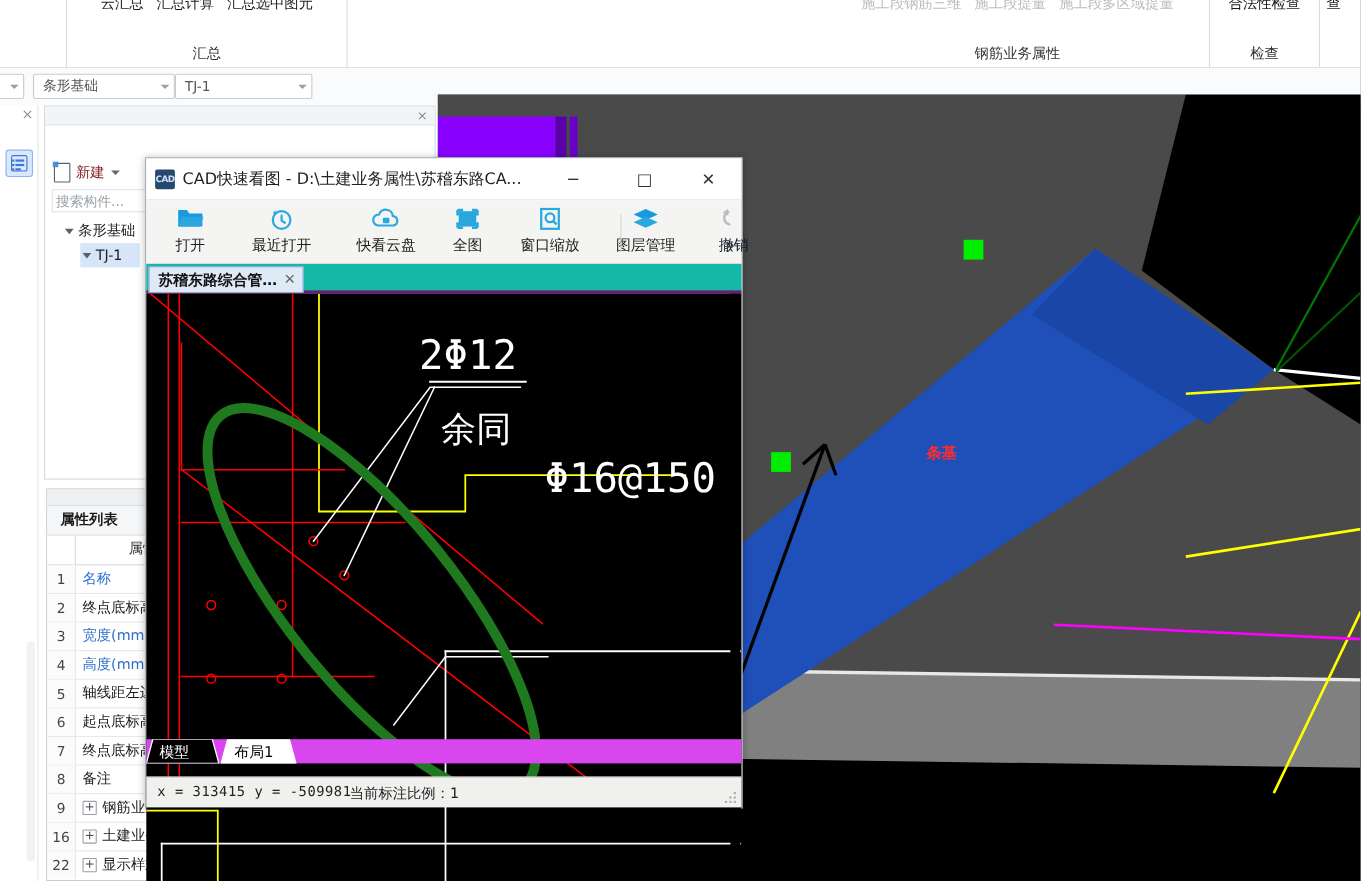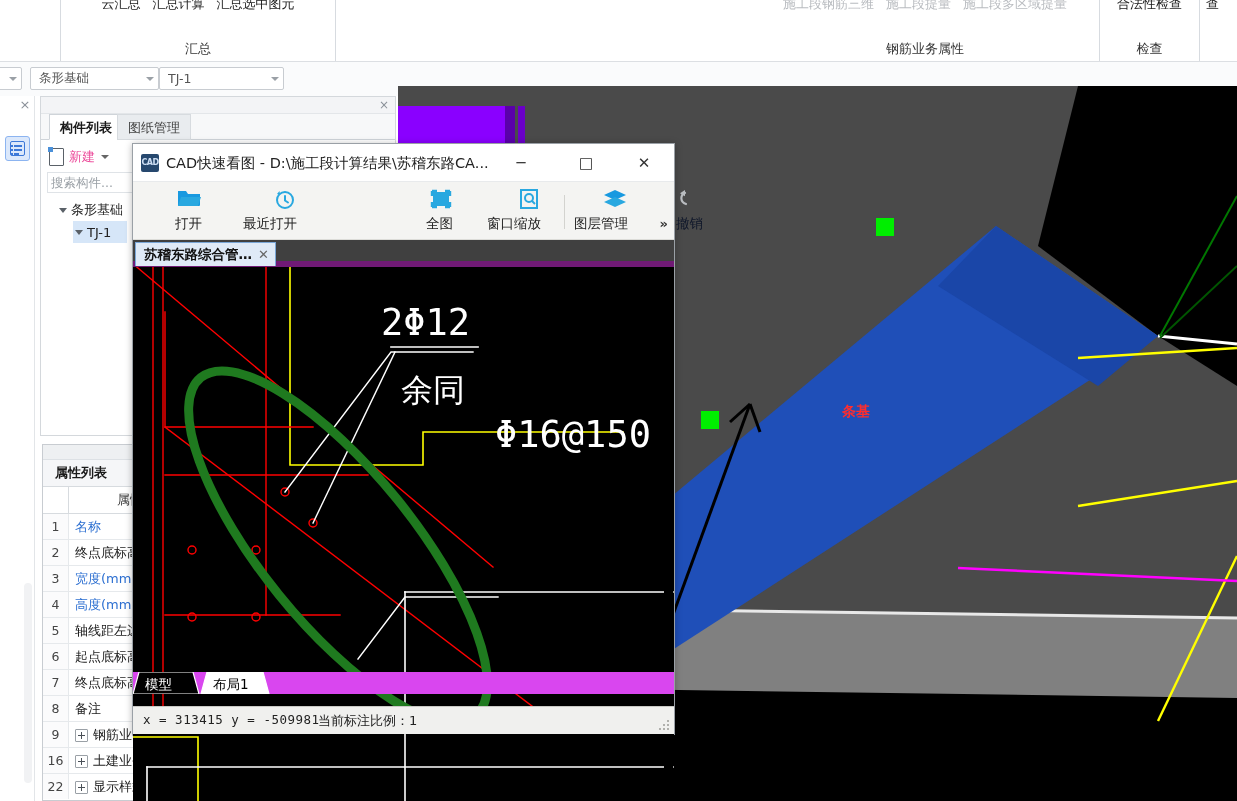--- a/index.html
+++ b/index.html
@@ -50,21 +50,21 @@
     border:1px solid #d4d8dc;box-sizing:border-box;}
   #cmp-titlebar{position:absolute;left:0;top:0;width:100%;height:17px;background:#f3f4f6;
     border-bottom:1px solid #e3e6e9;box-sizing:border-box;}
   #cmp-titlebar .x{position:absolute;right:6px;top:0;color:#8a9098;font-size:12px;line-height:16px;}
   #cmp-tabs{position:absolute;left:0;top:17px;height:26px;width:100%;border-bottom:1px solid #cfd4d9;
     box-sizing:border-box;background:#f7f8f9;}
   .cmp-tab{position:absolute;top:0;height:26px;line-height:25px;padding:0 10px;font-size:13px;
     box-sizing:border-box;}
   .cmp-tab.active{background:#fff;border:1px solid #cfd4d9;border-bottom:1px solid #fff;font-weight:bold;color:#1a1a1a;}
   .cmp-tab.idle{background:#e9ecef;border:1px solid #d7dbdf;color:#444;}
-  #cmp-new{position:absolute;left:8px;top:49px;height:22px;display:flex;align-items:center;font-size:13px;color:#ec4899;}
+  #cmp-new{position:absolute;left:8px;top:49px;height:22px;display:flex;align-items:center;font-size:13px;color:#7f1d1d;}
   #cmp-new .pgicon{position:relative;width:13px;height:16px;border:1.4px solid #5a6168;border-radius:1px;
     margin-right:5px;background:#fff;}
   #cmp-new .pgicon:after{content:"";position:absolute;left:-2px;top:-2px;width:5px;height:5px;background:#4a90d9;}
   #cmp-new .nc{margin-left:6px;width:0;height:0;border-left:4px solid transparent;border-right:4px solid transparent;
     border-top:4px solid #666;}
   #cmp-search{position:absolute;left:6px;top:75px;width:340px;height:21px;border:1px solid #dfe3e7;
     box-sizing:border-box;background:#fff;font-size:12.5px;color:#9aa0a6;line-height:19px;padding-left:3px;}
   .tree-row{position:absolute;height:22px;font-size:13px;display:flex;align-items:center;}
   .tri{width:0;height:0;border-left:4.5px solid transparent;border-right:4.5px solid transparent;
     border-top:5px solid #5a6168;margin-right:4px;}
@@ -106,29 +106,29 @@
   #cadwin{position:absolute;left:132px;top:143px;width:543px;height:592px;background:#fff;
     border:1px solid #9aa0a6;box-sizing:border-box;box-shadow:0 1px 7px rgba(0,0,0,0.28);}
   #cad-title{position:absolute;left:0;top:0;width:100%;height:38px;background:#fff;
     border-bottom:1px solid #e8eaec;box-sizing:border-box;}
   #cad-logo{position:absolute;left:8px;top:10px;width:18px;height:18px;background:#26486e;border-radius:2px;
     color:#cfe0f5;font-size:8px;font-weight:bold;text-align:center;line-height:18px;letter-spacing:-0.5px;}
   #cad-titletext{position:absolute;left:33px;top:9px;font-size:14.5px;color:#222;line-height:20px;white-space:nowrap;}
   .winbtn{position:absolute;top:8px;width:30px;height:22px;text-align:center;color:#333;font-size:15px;line-height:22px;}
   #cad-toolbar{position:absolute;left:0;top:38px;width:100%;height:58px;background:#f4f4f2;
     border-bottom:1px solid #dcdcd8;box-sizing:border-box;}
-  .tbtn{position:absolute;top:5px;height:50px;width:auto;text-align:right;}
+  .tbtn{position:absolute;top:5px;height:50px;width:auto;text-align:center;}
   .tbtn .ic{height:26px;line-height:26px;font-size:21px;color:#29a8e0;}
   .tbtn .tx{font-size:13.5px;color:#222;margin-top:2px;line-height:16px;white-space:nowrap;}
   .tbtn.dis .ic{color:#b9bcc0;}
   .tbtn.dis .tx{color:#0f172a;}
   #tb-div{position:absolute;left:431px;top:13px;width:1px;height:34px;background:#d3d3cf;}
   #tb-more{position:absolute;right:6px;top:34px;font-size:13px;color:#333;font-weight:bold;}
-  #cad-tabrow{position:absolute;left:0;top:96px;width:100%;height:27px;background:#404040;
-    border-bottom:6px solid #701a75;box-sizing:border-box;}
+  #cad-tabrow{position:absolute;left:0;top:96px;width:100%;height:27px;background:#14b8a6;
+    border-bottom:3px solid #701a75;box-sizing:border-box;}
   #cad-doctab{position:absolute;left:2px;top:2px;height:24px;background:#dfeaf7;border:1px solid #7aa7d8;
     border-bottom:none;box-sizing:border-box;display:flex;align-items:center;padding:0 6px 0 8px;}
   #cad-doctab .t{font-size:13.5px;font-weight:bold;color:#111;white-space:nowrap;}
   #cad-doctab .x{margin-left:6px;color:#666;font-size:13px;}
   #cad-canvas{position:absolute;left:0;top:123px;width:100%;height:562px;background:#000;overflow:hidden;}
   #cad-modelrow{position:absolute;left:0;bottom:40px;width:100%;height:22px;background:#d946ef;}
   .mtab{position:absolute;bottom:0;height:20px;font-size:13.5px;line-height:20px;white-space:nowrap;}
   #cad-status{position:absolute;left:0;bottom:0;width:100%;height:28px;background:#f0f0ee;
     border-top:1px solid #c9c9c5;box-sizing:border-box;}
   #cad-status .coord{position:absolute;left:10px;top:5px;font-family:"DejaVu Sans Mono","Liberation Mono",monospace;
@@ -138,21 +138,21 @@
   #cad-status .grip i{position:absolute;width:2px;height:2px;background:#b0b0ac;}
   #cad-vbar{position:absolute;right:1px;top:123px;width:9px;height:540px;background:#000;}
   #cad-vbar .thumb{position:absolute;left:0;top:0;width:9px;height:0;background:#303030;}
 </style>
 </head>
 <body>
 
 <div id="ribbon">
   <div class="rib-inner">
 
-    <div class="rib-group first" style="left:60px;width:276px;">
+    <div class="rib-group first" style="left:60px;width:256px;">
       <div class="rib-cmds">
         <span class="rib-cmd">云汇总</span>
         <span class="rib-cmd">汇总计算</span>
         <span class="rib-cmd">汇总选中图元</span>
       </div>
       <div class="rib-title">汇总</div>
     </div>
 
 
 
@@ -208,28 +208,20 @@
     <div class="dotsq" style="top:8px;"></div>
     <div class="dotsq" style="top:12px;"></div>
     <div class="dotsq" style="top:16px;"></div>
   </div>
 </div>
 
 <div id="cmp-panel">
   <div id="cmp-titlebar">
     <span class="x">×</span>
   </div>
-  <div id="cmp-tabs">
-    <div class="cmp-tab active" style="left:8px;">
-      <span>构件列表</span>
-    </div>
-    <div class="cmp-tab idle" style="left:76px;">
-      <span>图纸管理</span>
-    </div>
-  </div>
   <div id="cmp-new">
     <span class="pgicon"></span>
     <span>新建</span>
     <span class="nc"></span>
   </div>
   <div id="cmp-search">搜索构件...</div>
 
   <div class="tree-row" style="left:18px;top:102px;width:120px;">
     <span class="tri"></span>
     <span>条形基础</span>
@@ -362,21 +354,21 @@
   </svg>
   <div class="lbl3d" style="left:40px;top:168px;color:#ff2d2d;">暗柱</div>
   <div class="lbl3d" style="left:444px;top:317px;color:#ff2d2d;">条基</div>
   <div class="lbl3d" style="left:53px;top:660px;color:#0000ff;font-size:17px;">Z</div>
 </div>
 
 <div id="cadwin">
 
   <div id="cad-title">
     <div id="cad-logo">CAD</div>
-    <div id="cad-titletext">CAD快速看图 - D:\施工段计算结果\苏稽东路CA...</div>
+    <div id="cad-titletext">CAD快速看图 - D:\土建业务属性\苏稽东路CA...</div>
     <div class="winbtn" style="left:373px;">─</div>
     <div class="winbtn" style="left:438px;">□</div>
     <div class="winbtn" style="left:496px;">✕</div>
   </div>
 
   <div id="cad-toolbar">
     <div class="tbtn" style="left:11px;width:58px;">
       <div class="ic">
         <svg width="26" height="22" viewBox="0 0 26 22">
             <path d="M2 4h8l2 3h12v11a1 1 0 0 1-1 1H3a1 1 0 0 1-1-1z" fill="#1899e0"></path>
@@ -387,20 +379,29 @@
     </div>
     <div class="tbtn" style="left:82px;width:82px;">
       <div class="ic">
         <svg width="24" height="24" viewBox="0 0 24 24">
             <circle cx="12" cy="13" r="8" fill="none" stroke="#29a8e0" stroke-width="2"></circle>
             <path d="M12 9v4.5l3 2" fill="none" stroke="#29a8e0" stroke-width="2" stroke-linecap="round"></path>
             <path d="M4 7l2.5-3 .6 4z" fill="#29a8e0"></path>
           </svg>
       </div>
       <div class="tx">最近打开</div>
+    </div>
+    <div class="tbtn" style="left:177px;width:82px;">
+      <div class="ic">
+        <svg width="28" height="22" viewBox="0 0 28 22">
+            <path d="M7 18a5 5 0 0 1 .6-10 6.5 6.5 0 0 1 12.6 1.4A4.4 4.4 0 0 1 21 18z" fill="none" stroke="#29a8e0" stroke-width="2"></path>
+            <rect x="11" y="11" width="6" height="5" rx="1" fill="#29a8e0"></rect>
+          </svg>
+      </div>
+      <div class="tx">快看云盘</div>
     </div>
     <div class="tbtn" style="left:264px;width:56px;">
       <div class="ic">
         <svg width="24" height="24" viewBox="0 0 24 24">
             <rect x="4" y="5" width="16" height="14" fill="#29a8e0"></rect>
             <path d="M3 4h5M3 4v5M21 4h-5M21 4v5M3 20h5M3 20v-5M21 20h-5M21 20v-5" stroke="#29a8e0" stroke-width="2.4" fill="none"></path>
           </svg>
       </div>
       <div class="tx">全图</div>
     </div>

